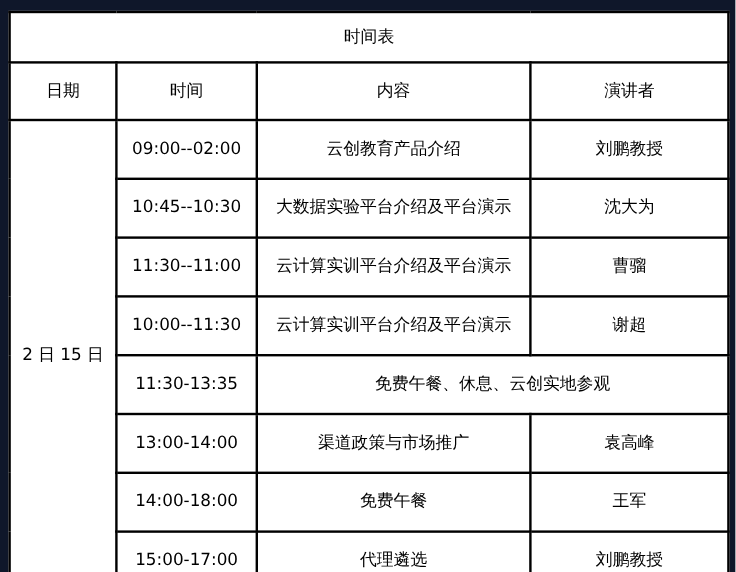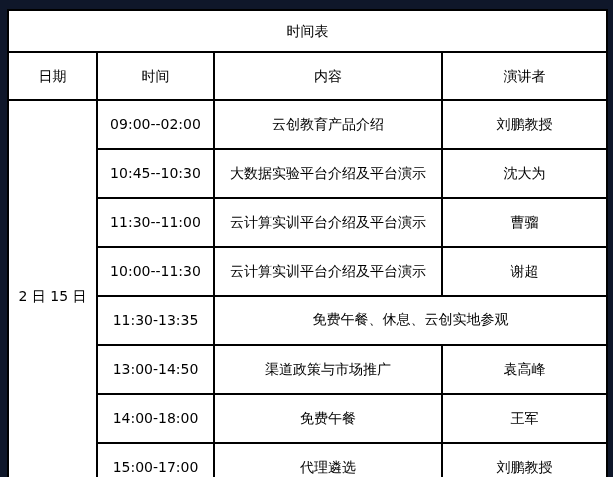--- a/index.html
+++ b/index.html
@@ -46,21 +46,20 @@
     margin-top: 21px;
   }
   tr.body-row td {
     height: 43px; 
   }
   td.content-cell {
     padding: 2px 18px; 
   }
   td.content-cell.merged {
     padding: 2px 16px;
-    font-family: Liberation Mono, monospace;
   }
   td.date-cell {
     white-space: nowrap;
   }
 </style>
 </head>
 <body>
 
 <div class="stage">
   <table class="timetable">
@@ -107,21 +106,21 @@
       <td class="content-cell">云计算实训平台介绍及平台演示</td>
       <td>谢超</td>
     </tr>
 
     <tr class="body-row">
       <td>11:30-13:35</td>
       <td class="content-cell merged" colspan="2">免费午餐、休息、云创实地参观</td>
     </tr>
 
     <tr class="body-row">
-      <td>13:00-14:50</td>
+      <td>13:00-14:00</td>
       <td class="content-cell">渠道政策与市场推广</td>
       <td>袁高峰</td>
     </tr>
 
     <tr class="body-row">
       <td>14:00-18:00</td>
       <td class="content-cell">免费午餐</td>
       <td>王军</td>
     </tr>
 

